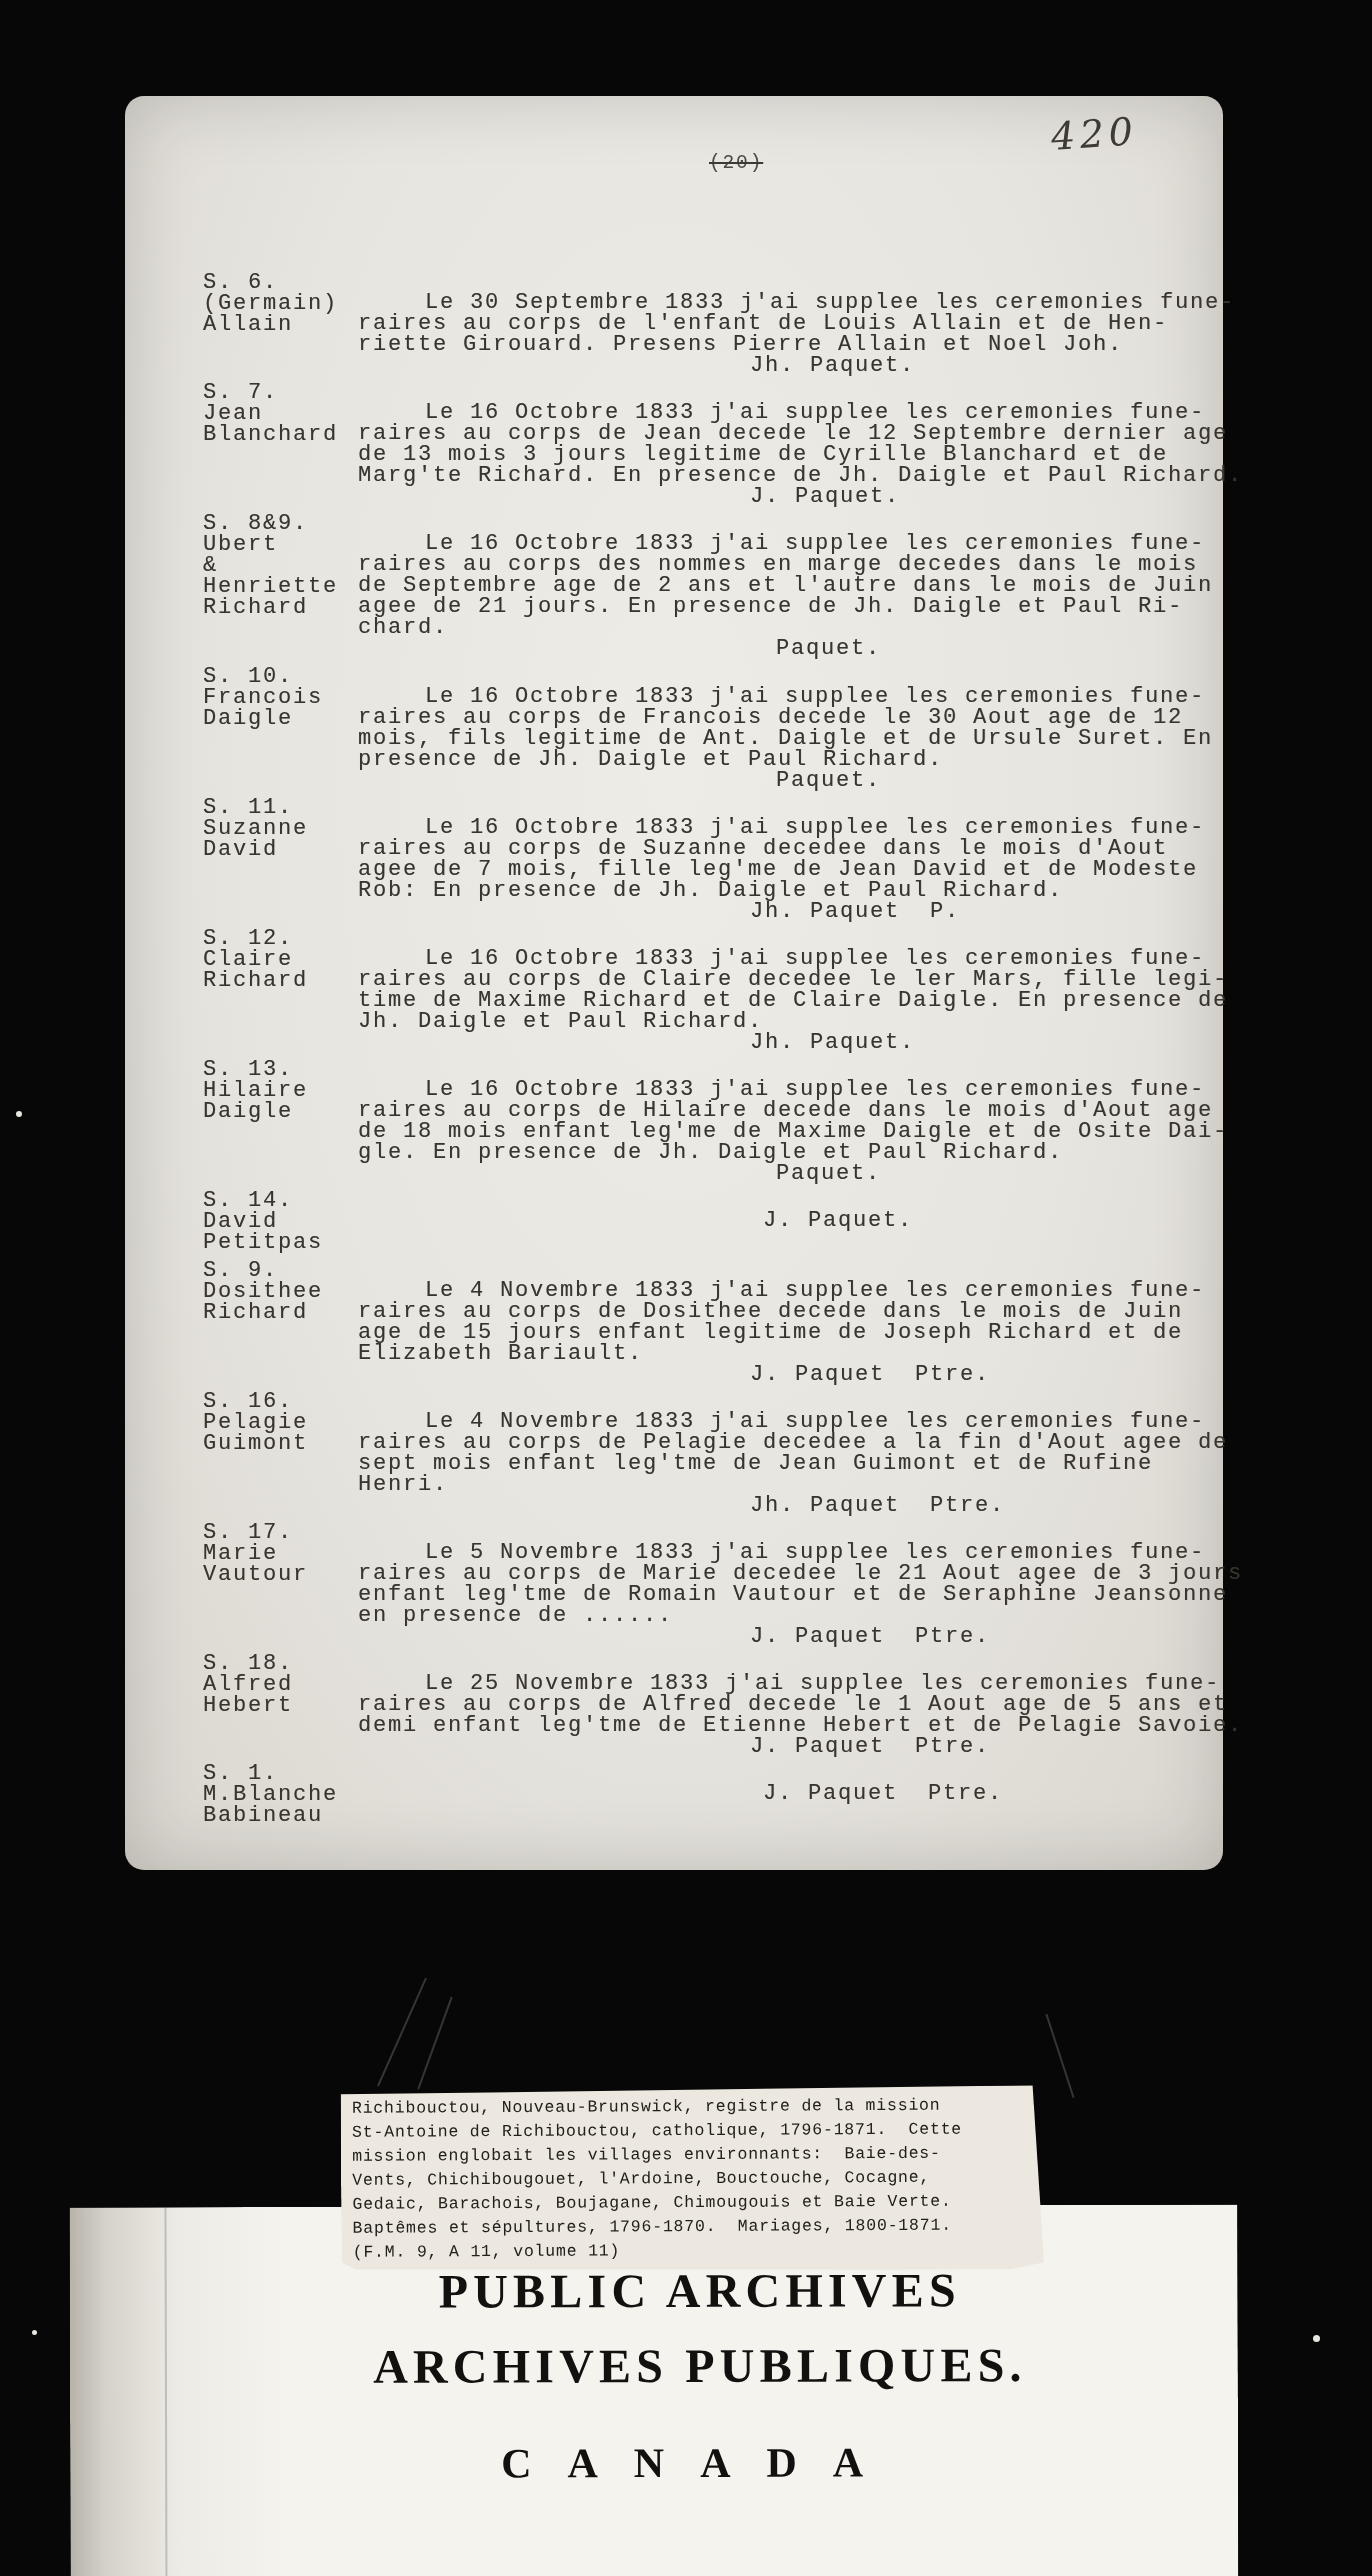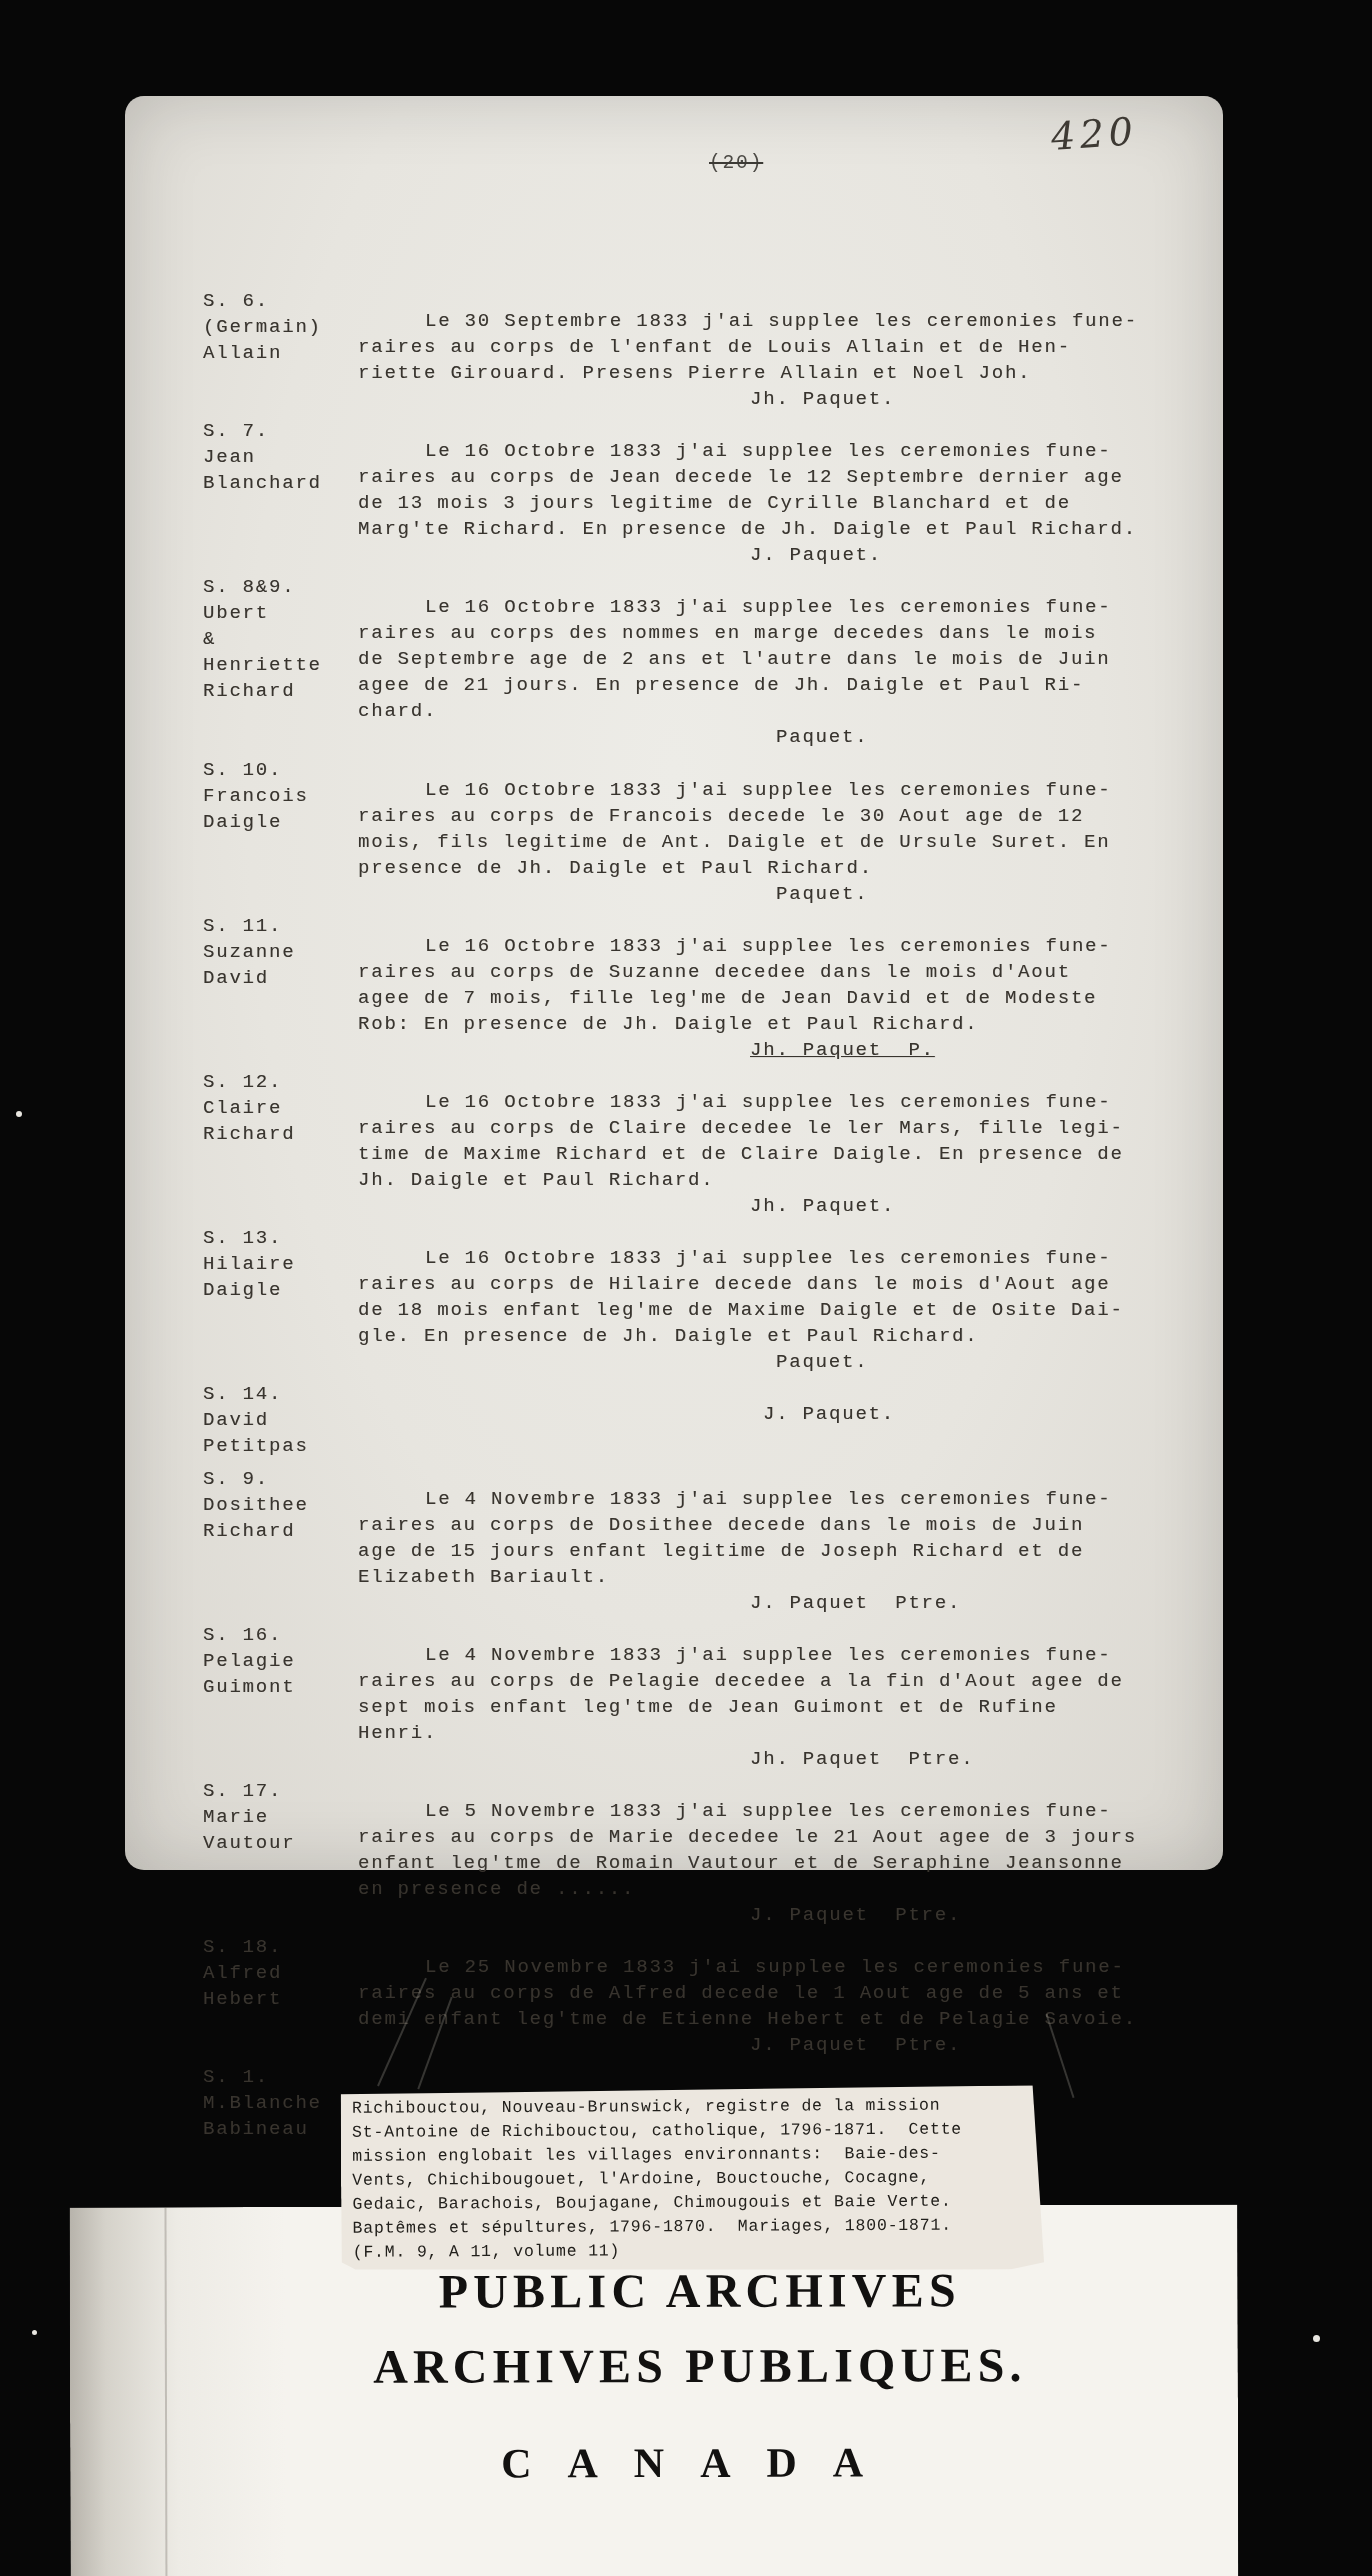--- a/index.html
+++ b/index.html
@@ -40,24 +40,24 @@
     font-family: "DejaVu Serif", serif;
     font-style: italic;
     font-size: 38px;
     letter-spacing: 4.6px;
     color: #3e3a34;
     transform: rotate(-4deg);
   }
 
   .entries-list {
     position: absolute;
-    left: 78px; top: 192px;
+    left: 78px; top: 176px;
     width: 992px;
-    font-size: 19px;
-    line-height: 26px;
+    font-size: 22px;
+    line-height: 21px;
     letter-spacing: 1.8px;
     color: #38342e;
     text-shadow: 0.3px 0.3px 0 rgba(56,52,46,0.35);
   }
 
   pre {
     margin: 0;
     font-family: inherit;
     font-size: inherit;
     line-height: inherit;
@@ -202,21 +202,21 @@
 
   <div class="entry">
     <pre class="entry-margin">S. 11.
 Suzanne
 David</pre>
     <div class="entry-right">
       <pre class="entry-body">Le 16 Octobre 1833 j'ai supplee les ceremonies fune-
 raires au corps de Suzanne decedee dans le mois d'Aout
 agee de 7 mois, fille leg'me de Jean David et de Modeste
 Rob: En presence de Jh. Daigle et Paul Richard.</pre>
-      <pre class="entry-signature" style="padding-left: 392px; text-decoration: underline;">Jh. Paquet  P.</pre>
+      <pre class="entry-signature" style="padding-left: 392px;">Jh. Paquet  P.</pre>
     </div>
   </div>
 
   <div class="entry">
     <pre class="entry-margin">S. 12.
 Claire
 Richard</pre>
     <div class="entry-right">
       <pre class="entry-body">Le 16 Octobre 1833 j'ai supplee les ceremonies fune-
 raires au corps de Claire decedee le ler Mars, fille legi-

